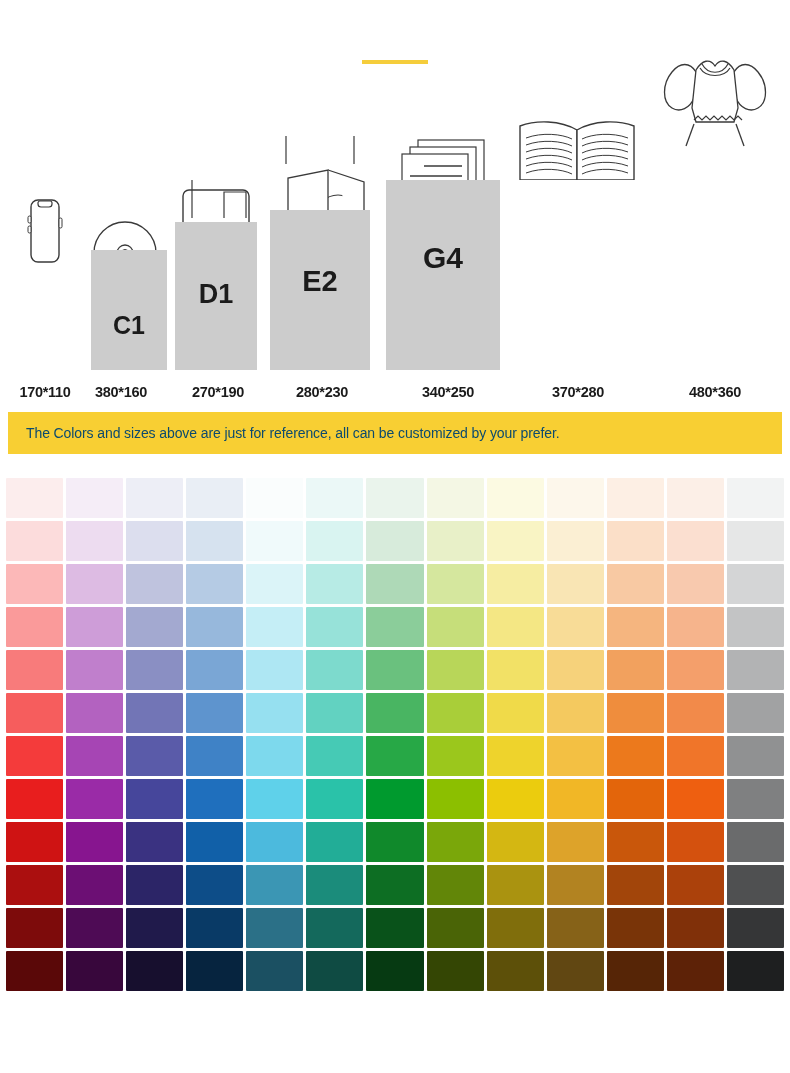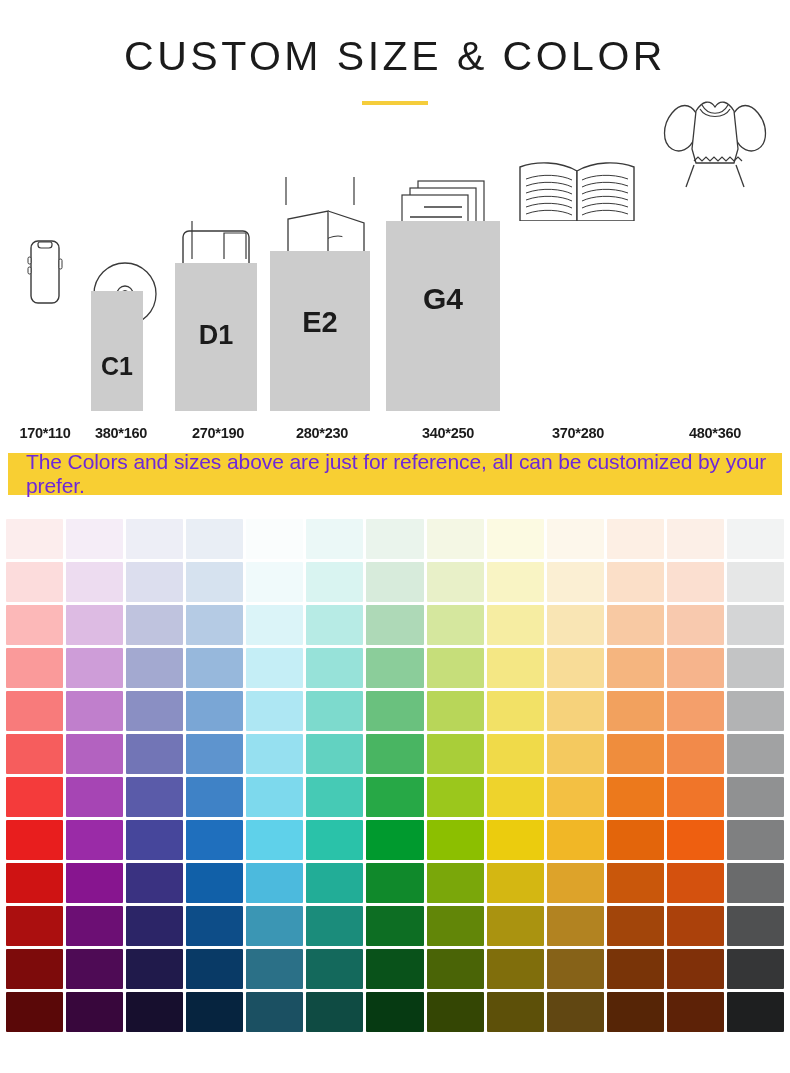--- a/index.html
+++ b/index.html
@@ -82,22 +82,22 @@
   .note-bar {
     margin: 12px 8px 0 8px;
     background: #f8cf33;
     height: 42px;
     display: flex;
     align-items: center;
     padding-left: 18px;
     box-sizing: border-box;
   }
   .note-text {
-    font-size: 21px;
-    color: #6d28d9;
+    font-size: 14px;
+    color: #0c4a6e;
     font-family: "Liberation Sans", sans-serif;
     letter-spacing: -0.1px;
   }
 
   
   .swatch-grid {
     margin-top: 24px;
     padding: 0 6px;
     display: grid;
     grid-template-columns: repeat(13, 1fr);
@@ -105,21 +105,20 @@
   }
   .swatch {
     height: 40px;
     border-radius: 1px;
   }
 </style>
 </head>
 <body>
 
 <div class="header">
-  <h1 class="page-title">CUSTOM SIZE &amp; COLOR</h1>
   <div class="title-rule"></div>
 </div>
 
 <div class="sizes">
 
   <div class="size-item" style="left:8px; width:74px; height:320px;">
     <div class="art" style="left:8px; bottom:118px;">
       <svg width="58" height="80" viewBox="0 0 58 80">
         <rect x="15" y="2" width="28" height="62" rx="7" fill="#fff" stroke="#3a3a3a" stroke-width="1.4"></rect>
         <path d="M24 3 h10 a2 2 0 0 1 2 2 v1 a3 3 0 0 1 -3 3 h-8 a3 3 0 0 1 -3 -3 v-1 a2 2 0 0 1 2 -2 z" fill="#fff" stroke="#3a3a3a" stroke-width="1.2"></path>
@@ -132,21 +131,21 @@
   </div>
 
   <div class="size-item" style="left:82px; width:78px; height:320px;">
     <div class="art" style="left:8px; bottom:110px;">
       <svg width="70" height="66" viewBox="0 0 70 66">
         <circle cx="35" cy="33" r="31" fill="#fff" stroke="#3a3a3a" stroke-width="1.3"></circle>
         <circle cx="35" cy="33" r="8" fill="#fff" stroke="#3a3a3a" stroke-width="1.3"></circle>
         <circle cx="35" cy="33" r="3.5" fill="#fff" stroke="#3a3a3a" stroke-width="1"></circle>
       </svg>
     </div>
-    <div class="bag" style="left:9px; width:52px; height:120px;">
+    <div class="bag" style="left:9px; width:76px; height:120px;">
       <div class="bag-code" style="font-size:25px; bottom:30px;">C1</div>
     </div>
     <div class="size-label">380*160</div>
   </div>
 
   <div class="size-item" style="left:168px; width:100px; height:320px;">
     <div class="art" style="left:7px; bottom:148px;">
       <svg width="90" height="62" viewBox="0 0 90 62">
         <rect x="8" y="4" width="66" height="56" rx="6" fill="#fff" stroke="#3a3a3a" stroke-width="1.4"></rect>
         <rect x="46" y="37" width="32" height="22" rx="5" fill="#fff" stroke="#3a3a3a" stroke-width="1.4"></rect>

